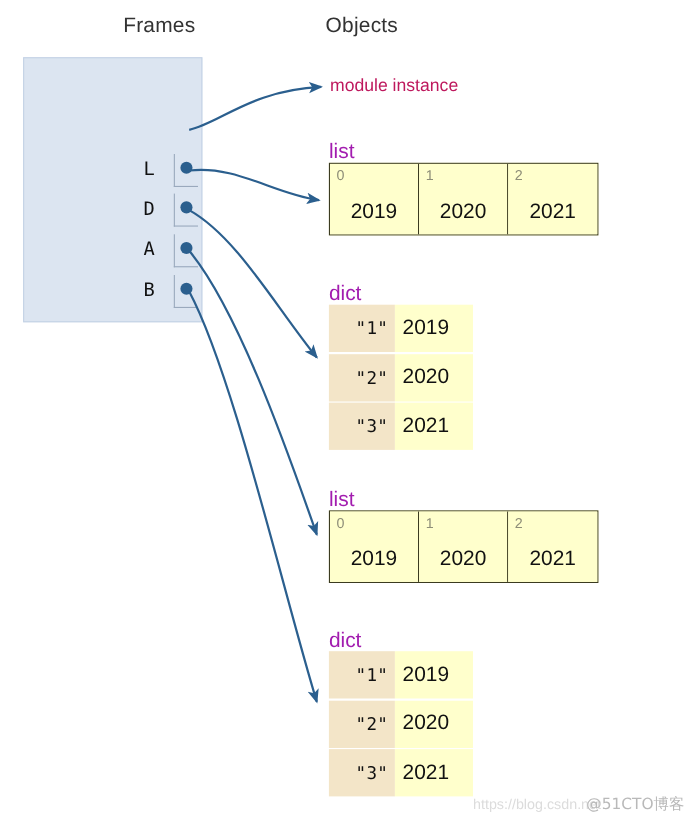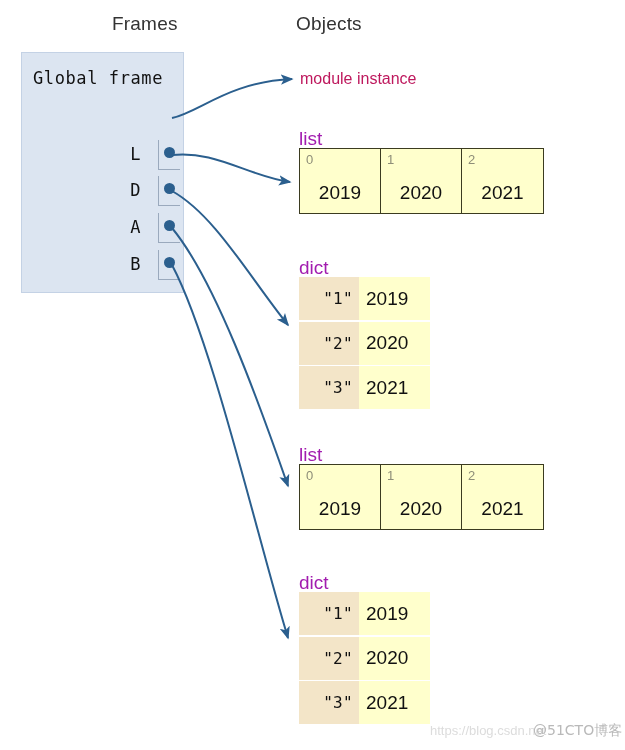--- a/index.html
+++ b/index.html
@@ -221,21 +221,20 @@
 </style>
 </head>
 <body>
 
 <div id="stage">
 
   <div class="col-heading" id="heading-frames">Frames</div>
   <div class="col-heading" id="heading-objects">Objects</div>
 
   <div id="frame-box"></div>
-  <div id="frame-title">Global frame</div>
 
 
   <div class="var-slot" style="top:140px;">
     <span class="var-name">L</span>
     <span class="var-bracket"></span>
     <span class="var-dot"></span>
   </div>
 
   <div class="var-slot" style="top:176px;">
     <span class="var-name">D</span>

